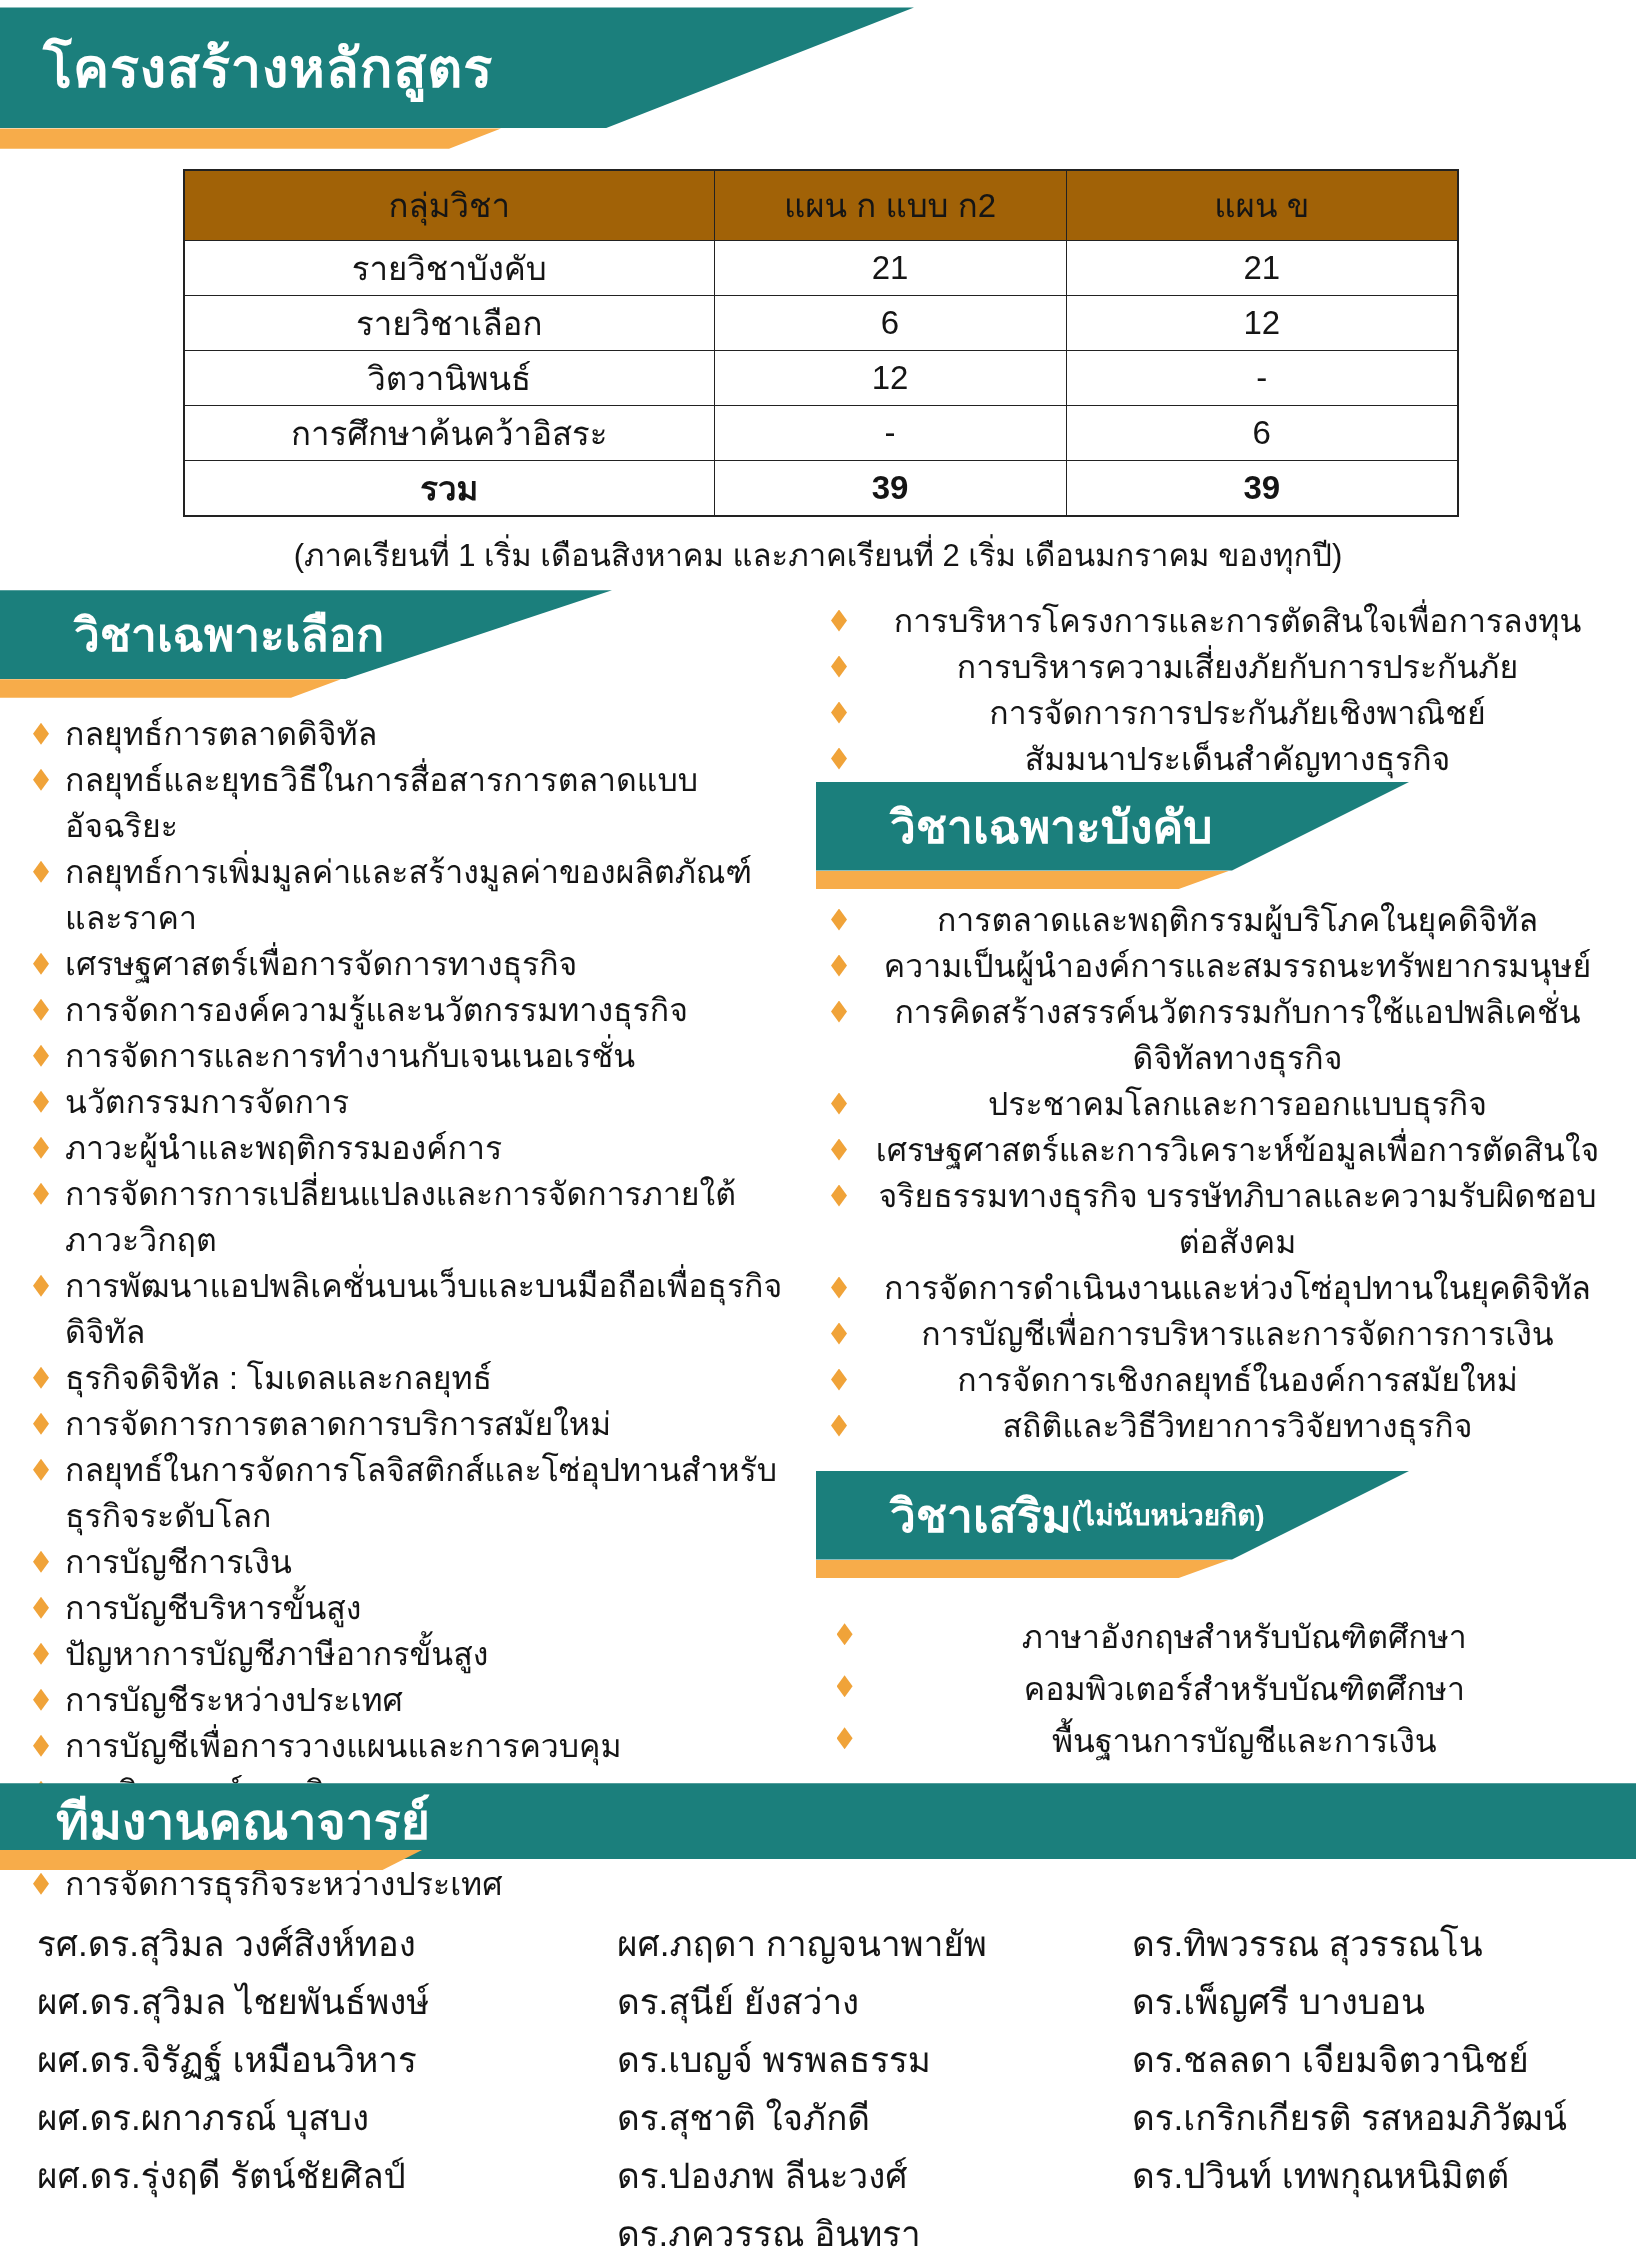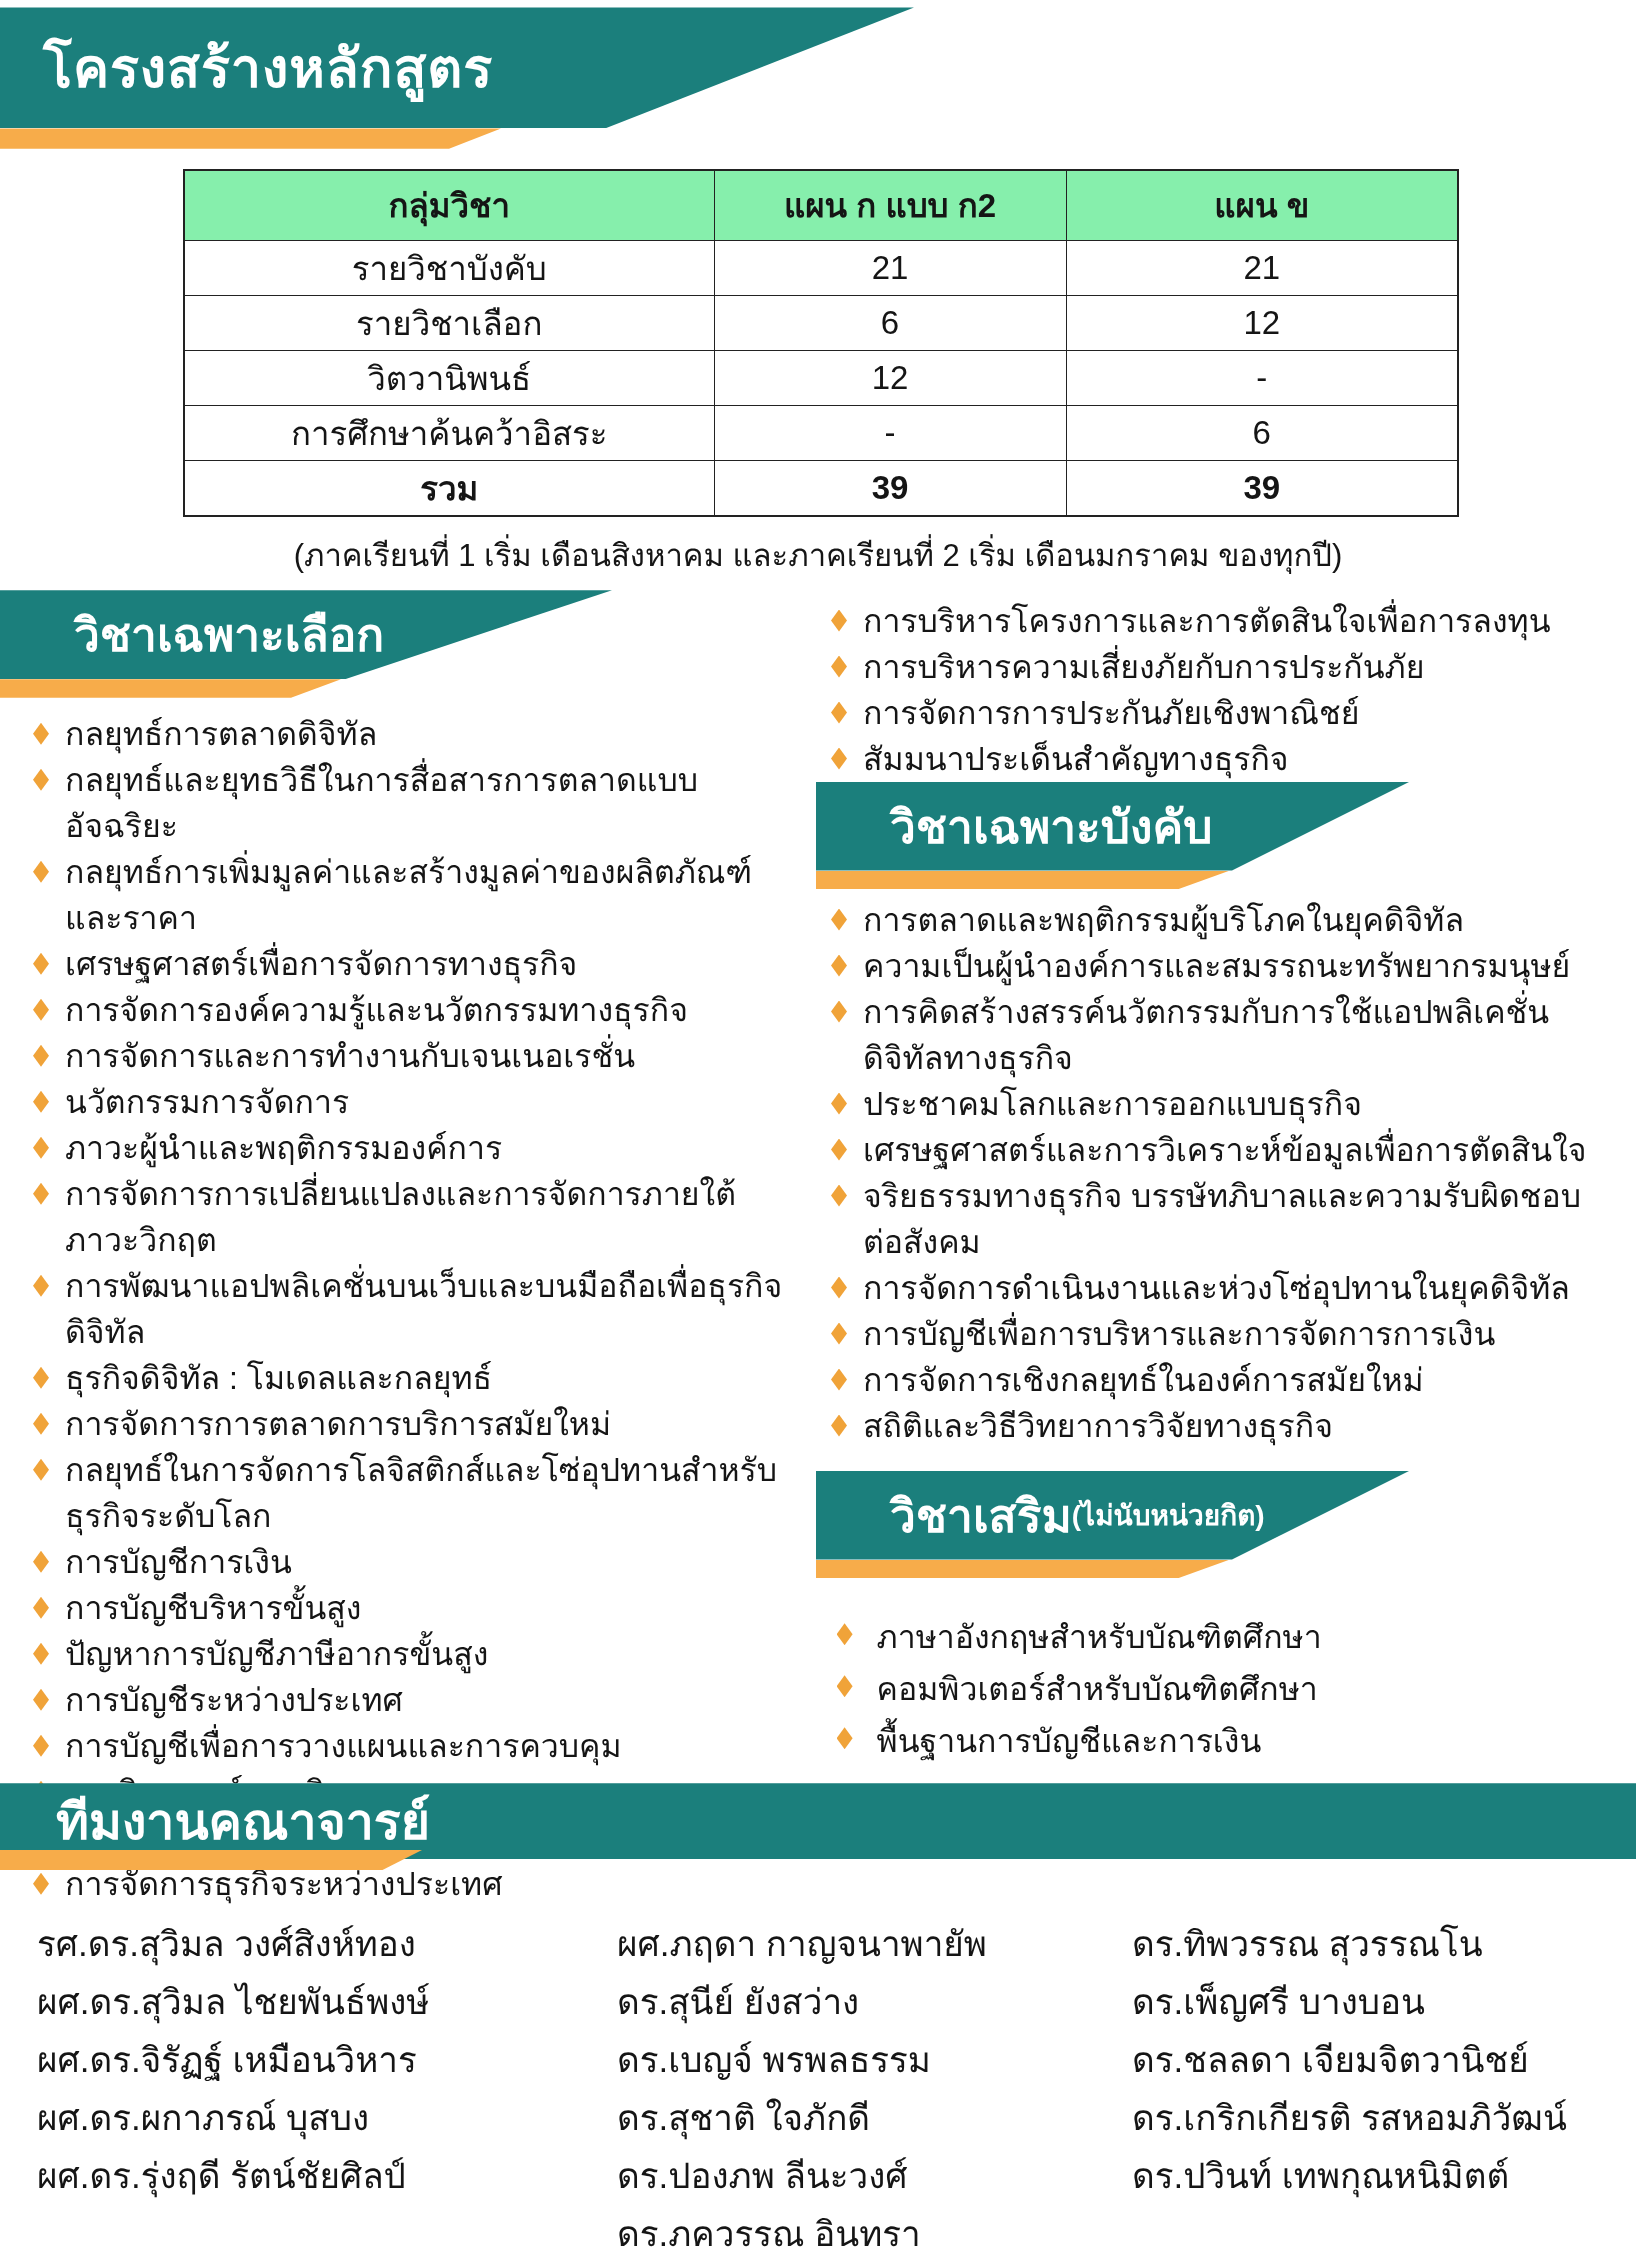--- a/index.html
+++ b/index.html
@@ -32,30 +32,30 @@
   .sub-left .orange-bar{width:371px;clip-path:polygon(0 0,341px 0,291px 18.6px,0 18.6px);}
 
   .sub-right .teal-flag{width:594px;clip-path:polygon(0 0,594px 0,416px 89px,0 89px);}
   .sub-right .orange-bar{width:427px;clip-path:polygon(0 0,414px 0,362px 18.6px,0 18.6px);}
 
   
   .table-wrap{margin:20.4px 0 0 183px;width:1274px;}
   table{border-collapse:collapse;width:100%;table-layout:fixed;border:2.8px solid #222;}
   col.c1{width:530px;} col.c2{width:352px;} col.c3{width:392px;}
   th,td{border:1.9px solid #222;text-align:center;font-size:33px;padding:0;}
-  thead th{background:#86efac;height:69px;font-weight:bold;}
+  thead th{background:#a16207;height:69px;font-weight:normal;}
   tbody td{height:54px;font-weight:normal;}
   tbody tr:last-child td{font-weight:bold;}
 
   .footnote{text-align:center;font-size:31px;margin-top:13px;height:45px;}
 
   
   .cols{display:flex;margin-top:15px;height:1193px;overflow:visible;}
   .col-left{width:816px;flex:0 0 auto;}
-  .col-right{flex:1 1 auto;min-width:0;}
+  .col-right{flex:1 1 auto;min-width:0;text-align:center;}
 
   .course-list{list-style:none;margin:0;padding:0;}
   .col-left .course-list{padding:13px 11px 0 33px;}
   .col-right .course-list{padding:7.4px 24px 0 15px;}
   .course-item{display:flex;align-items:flex-start;font-size:32px;line-height:46px;}
   .course-text{flex:1;overflow-wrap:anywhere;}
   .diamond{
     flex:0 0 auto;width:16px;height:22px;background:#F0A339;
     clip-path:polygon(50% 0,100% 50%,50% 100%,0 50%);
     margin:12px 16px 0 0;

